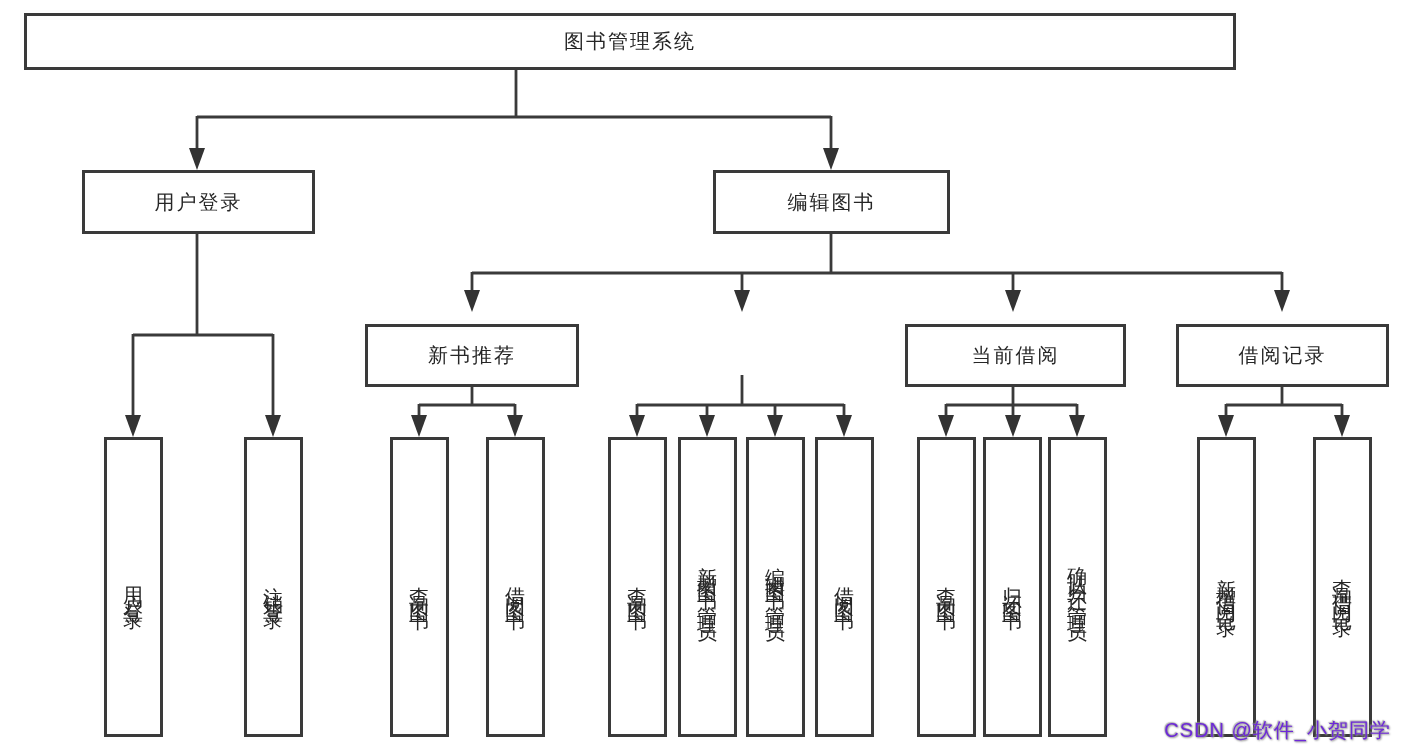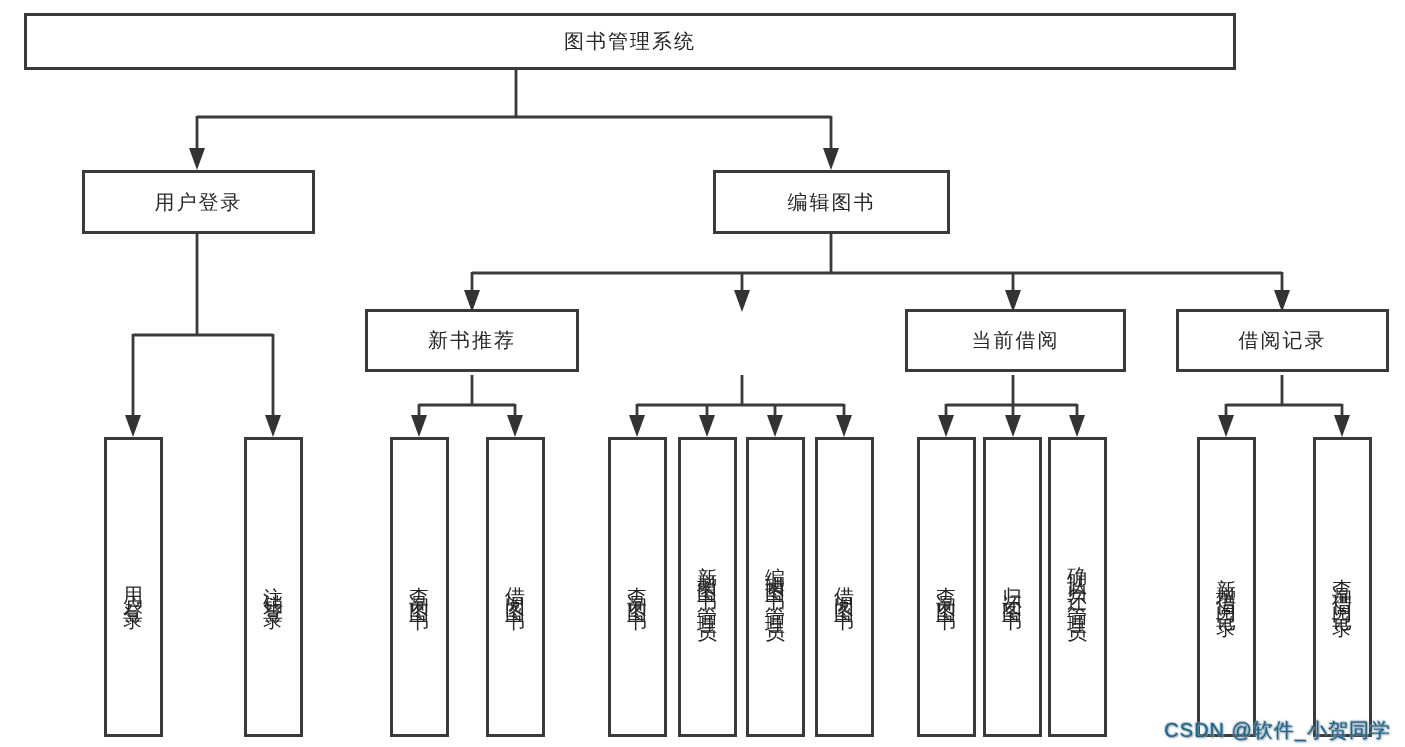--- a/index.html
+++ b/index.html
@@ -12,39 +12,39 @@
   .box{
     position:absolute;border:3px solid #3a3a3a;background:#ffffff;
     display:flex;align-items:center;justify-content:center;
     box-sizing:border-box;font-size:20px;letter-spacing:2px;
     white-space:nowrap;
   }
   .root{left:24px;top:13px;width:1212px;height:57px;}
   .branch{top:170px;height:64px;}
   .branch-login{left:82px;width:233px;}
   .branch-mgmt{left:713px;width:237px;}
-  .group{top:309px;height:63px;}
+  .group{top:324px;height:63px;}
   .group-recommend{left:365px;width:214px;}
   .group-borrow{left:634px;width:216px;}
   .group-current{left:905px;width:221px;}
   .group-records{left:1176px;width:213px;}
   .leaf{
     top:437px;height:300px;width:59px;
     writing-mode:vertical-rl;text-orientation:mixed;
     font-size:20px;letter-spacing:8px;line-height:1;
   }
   .leaf-1{left:104px;}  .leaf-2{left:244px;}
   .leaf-3{left:390px;}  .leaf-4{left:486px;}
   .leaf-5{left:608px;}  .leaf-6{left:678px;}
   .leaf-7{left:746px;}  .leaf-8{left:815px;}
   .leaf-9{left:917px;}  .leaf-10{left:983px;} .leaf-11{left:1048px;}
   .leaf-12{left:1197px;}.leaf-13{left:1313px;}
   .watermark{
     position:absolute;right:14px;bottom:3px;z-index:5;
-    font-size:20px;letter-spacing:1px;color:#0369a1;
+    font-size:20px;letter-spacing:1px;color:#6d28d9;
     text-shadow:0 0 2px #8f8f8f,1px 1px 2px #9a9a9a,-1px -1px 1px rgba(150,150,150,.6);
     white-space:nowrap;
   }
   line{stroke:#3a3a3a;stroke-width:2.8px;}
   polygon{fill:#333333;}
 </style>
 </head>
 <body>
 
 <div class="canvas">

